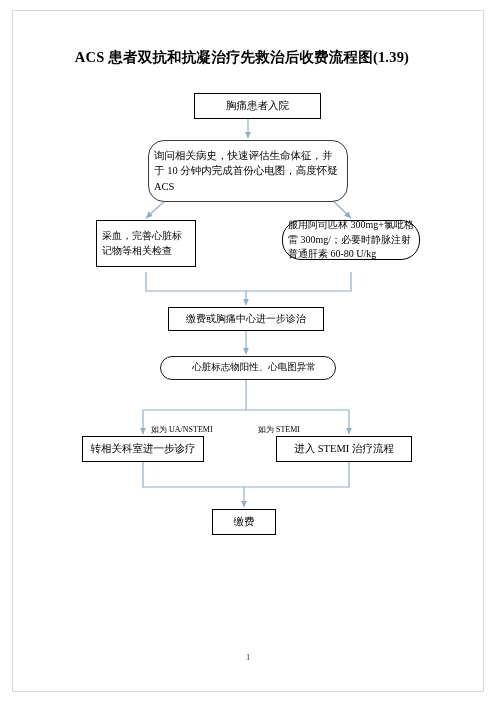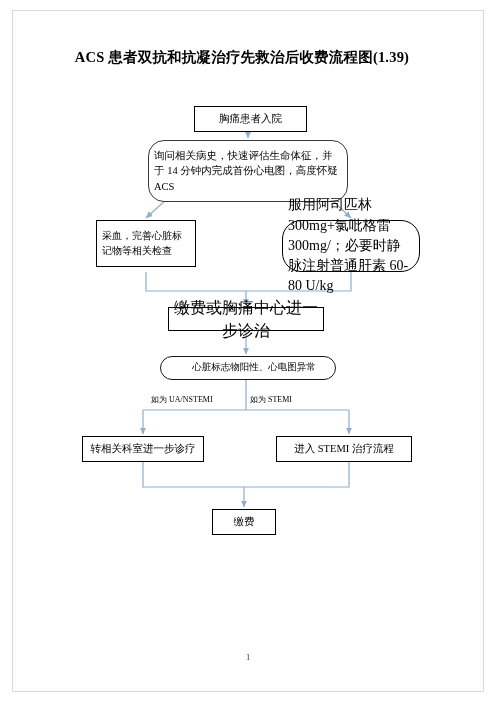--- a/index.html
+++ b/index.html
@@ -91,42 +91,43 @@
   }
   .stadium {
     border: 1px solid #1a1a1a;
     border-radius: 999px;
   }
 
   .align-left  { text-align: left; }
   .align-center{ text-align: center; }
 
   
-  #n-admit   { left: 194px; top: 93px;  width: 113px; height: 26px; font-size: 10.5px; margin-top: 13px; }
+  #n-admit   { left: 194px; top: 93px;  width: 127px; height: 26px; font-size: 10.5px; }
   #n-assess  { left: 148px; top: 140px; width: 200px; height: 62px; font-size: 10.5px; }
   #n-labs    { left: 96px;  top: 220px; width: 100px; height: 47px; font-size: 10px; }
-  #n-drugs   { left: 282px; top: 220px; width: 138px; height: 52px; font-size: 14px; border-radius: 19px; }
-  #n-pay1    { left: 168px; top: 307px; width: 156px; height: 24px; font-size: 16px; }
+  #n-drugs   { left: 282px; top: 220px; width: 138px; height: 40px; font-size: 10px; border-radius: 19px; }
+  #n-pay1    { left: 168px; top: 307px; width: 156px; height: 24px; font-size: 10px; }
   #n-markers { left: 160px; top: 356px; width: 176px; height: 24px; font-size: 9.5px; padding-left: 12px; }
   #n-refer   { left: 82px;  top: 436px; width: 122px; height: 26px; font-size: 10.5px; }
   #n-stemi   { left: 276px; top: 436px; width: 136px; height: 26px; font-size: 10.5px; }
   #n-pay2    { left: 212px; top: 509px; width: 64px;  height: 26px; font-size: 10.5px; }
 
   
   .edge-label {
     position: absolute;
     font-family: "Liberation Serif", "DejaVu Serif", serif;
     font-size: 8px;
     color: #000;
     white-space: nowrap;
     z-index: 4;
     background: transparent;
+    margin-top: 30px;
   }
   #lbl-ua    { left: 151px; top: 394px; }
-  #lbl-stemi { left: 250px; top: 394px; }
+  #lbl-stemi { left: 258px; top: 394px; }
 
   
   #page-number {
     position: absolute;
     left: 0; top: 652px;
     width: 496px;
     text-align: center;
     font-size: 8.5px;
     font-family: "Liberation Serif", "DejaVu Serif", serif;
     color: #333;
@@ -176,21 +177,21 @@
 
         <path d="M244,487 L244,507"></path>
       </g>
     </svg>
 
     <div class="node rect" id="n-admit">
       <span class="txt align-center">胸痛患者入院</span>
     </div>
 
     <div class="node round" id="n-assess">
-      <span class="txt align-left">询问相关病史，快速评估生命体征，并于 14 分钟内完成首份心电图，高度怀疑 ACS</span>
+      <span class="txt align-left">询问相关病史，快速评估生命体征，并于 10 分钟内完成首份心电图，高度怀疑 ACS</span>
     </div>
 
     <div class="node rect" id="n-labs">
       <span class="txt align-left">采血，完善心脏标记物等相关检查</span>
     </div>
 
     <div class="node rect" id="n-drugs">
       <span class="txt align-left">服用阿司匹林 300mg+氯吡格雷 300mg/；必要时静脉注射普通肝素 60-80 U/kg</span>
     </div>
 

